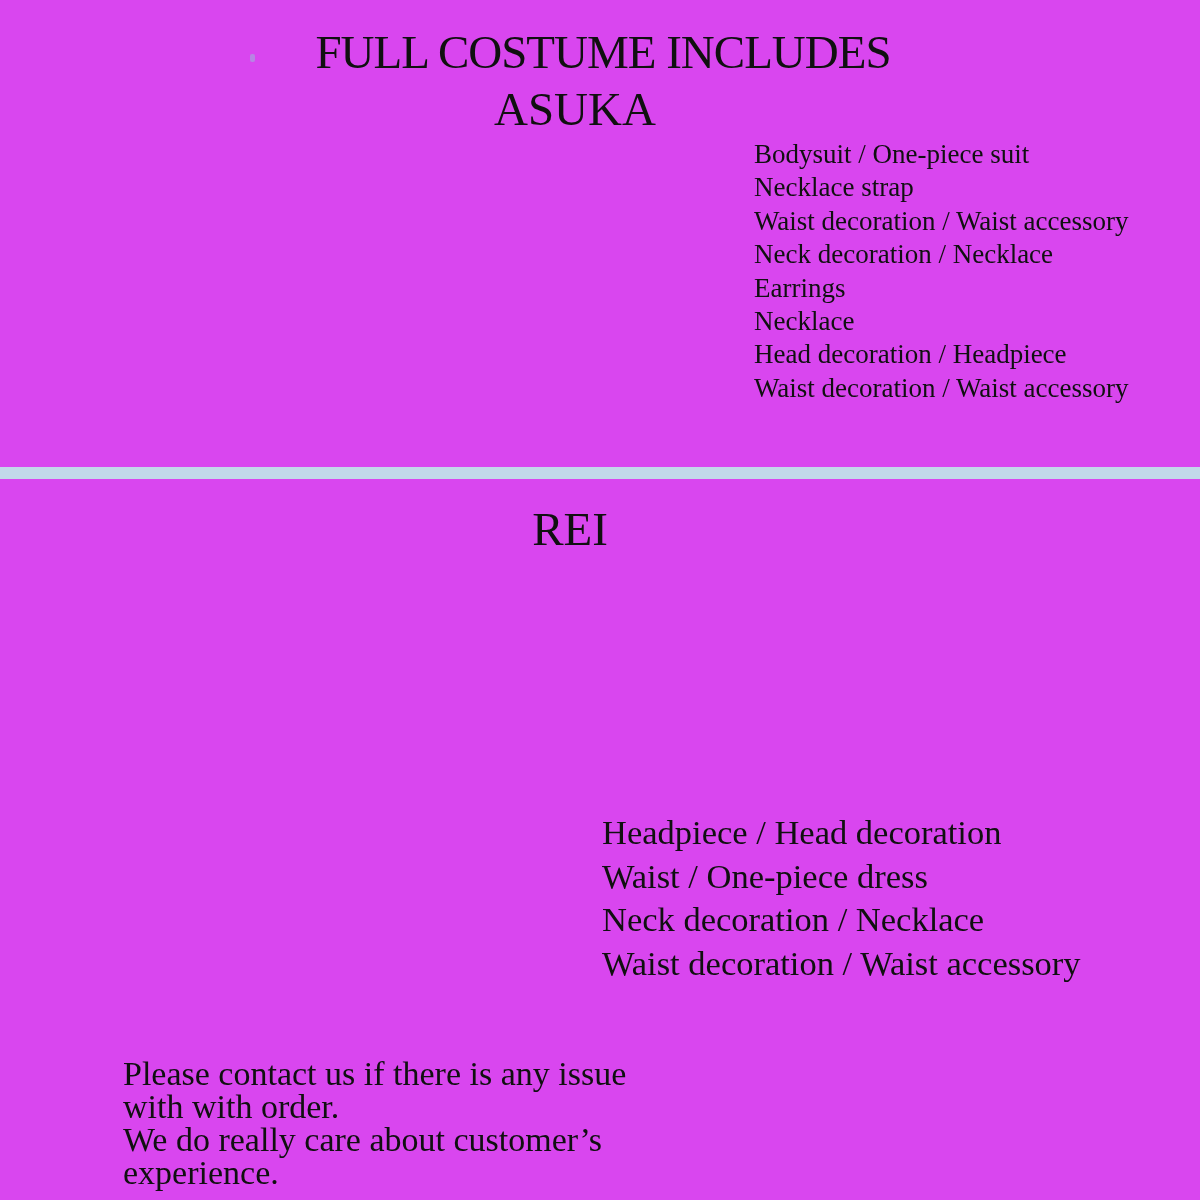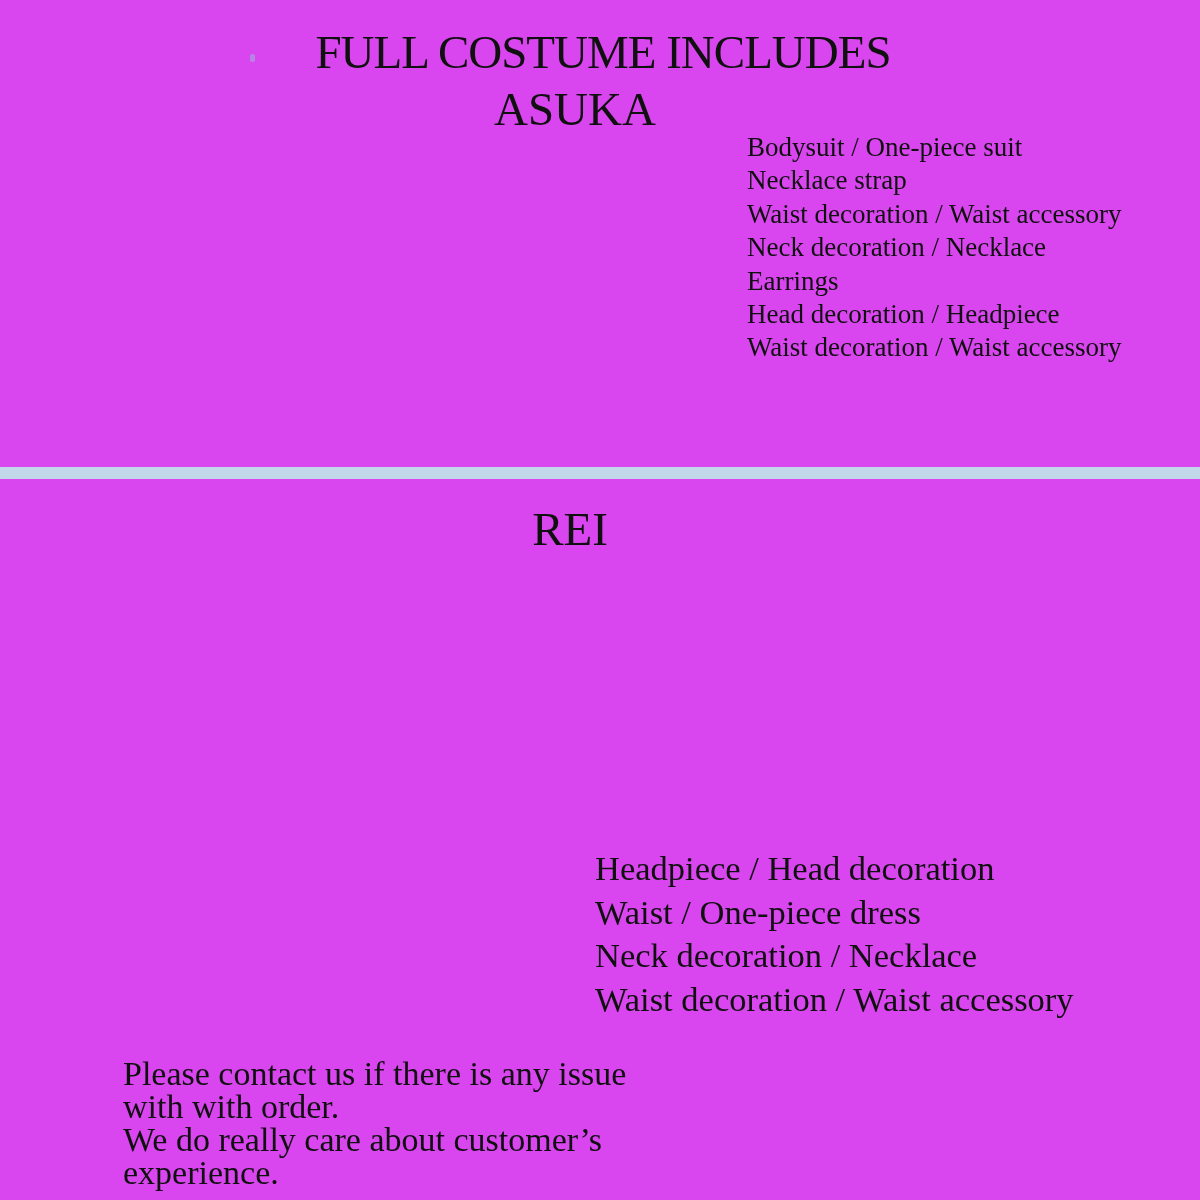--- a/index.html
+++ b/index.html
@@ -20,34 +20,34 @@
     font-size: 47px;
     line-height: 1.0;
     white-space: nowrap;
   }
   .main-title   { top: 29px;  left: 3px;   letter-spacing: -1px; }
   .asuka-title  { top: 86px;  left: -25px; }
   .rei-title    { top: 506px; left: -30px; }
 
   ul.item-list {
     position: absolute;
-    margin: 4px;
+    margin: 11px;
     padding: 0;
     list-style: none;
     white-space: nowrap;
   }
   .asuka-list {
     left: 743px;
     top: 127px;
     font-size: 27px;
     line-height: 33.4px;
   }
   .rei-list {
     left: 591px;
-    top: 843px;
+    top: 800px;
     font-size: 34.5px;
     line-height: 43.6px;
   }
   .divider {
     position: absolute;
     left: 0;
     top: 467px;
     width: 1200px;
     height: 12px;
     background: #c2d8ea;
@@ -81,20 +81,21 @@
   <div class="speck"></div>
 
   <div class="heading asuka-title">ASUKA</div>
 
   <ul class="item-list asuka-list">
     <li>Bodysuit / One-piece suit</li>
     <li>Necklace strap</li>
     <li>Waist decoration / Waist accessory</li>
     <li>Neck decoration / Necklace</li>
     <li>Earrings</li>
+    <li>Necklace</li>
     <li>Head decoration / Headpiece</li>
     <li>Waist decoration / Waist accessory</li>
   </ul>
 
   <div class="divider"></div>
 
   <div class="heading rei-title">REI</div>
 
   <ul class="item-list rei-list">
     <li>Headpiece / Head decoration</li>

